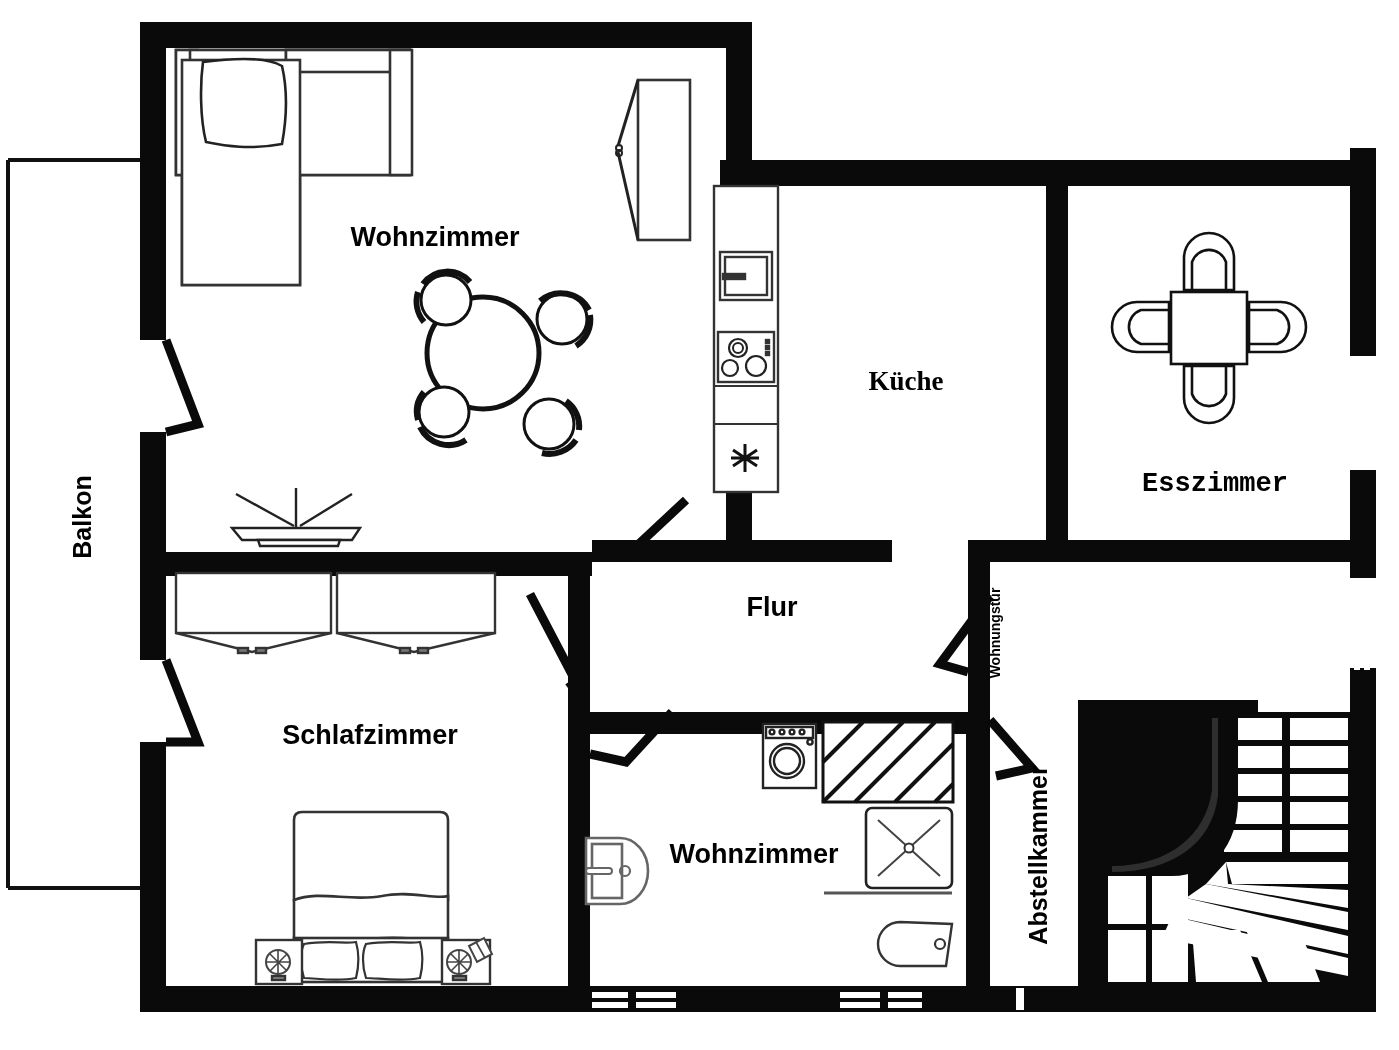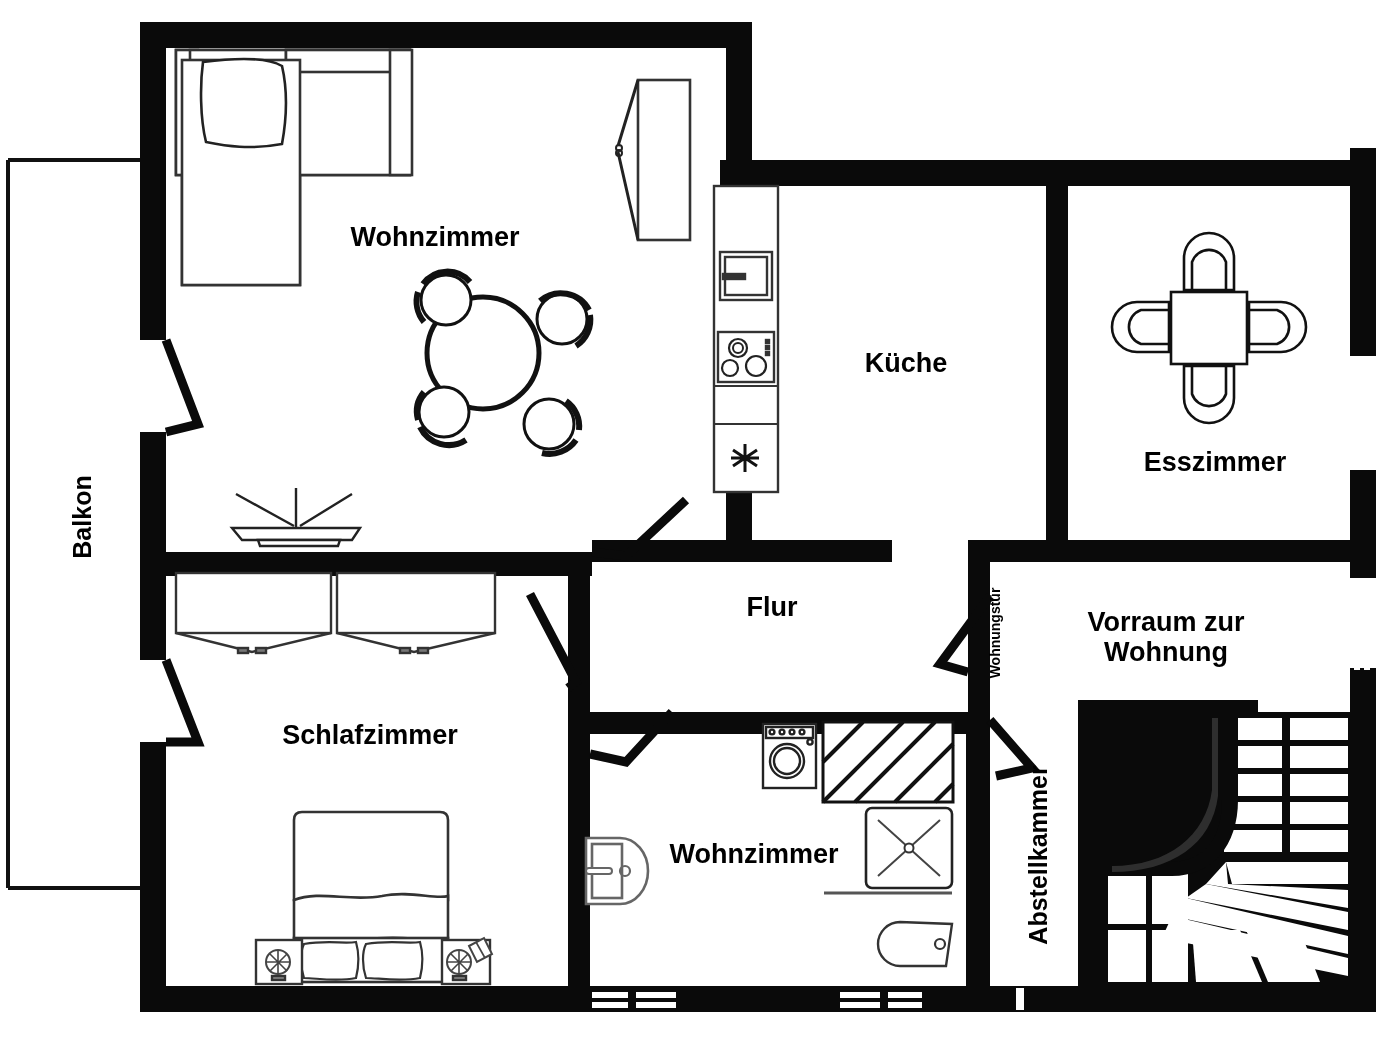--- a/index.html
+++ b/index.html
@@ -345,28 +345,26 @@
       <g fill="#ffffff">
         <rect x="1322" y="690" width="7" height="22"></rect>
         <rect x="1336" y="690" width="7" height="22"></rect>
       </g>
     </g>
 
   </svg>
 
   <div class="room-label lbl-big" style="left:435px;top:237px;transform:translate(-50%,-50%);">Wohnzimmer</div>
 
-  <div class="room-label lbl-big" style="left:906px;top:363px;transform:translate(-50%,-50%);">Küche</div>
-
-  <div class="room-label lbl-big" style="left:1215px;top:462px;transform:translate(-50%,-50%);">Esszimmer</div>
+  <div class="room-label lbl-big" style="left:906px;top:381px;transform:translate(-50%,-50%);font-family:Liberation Serif, serif;">Küche</div>
+
+  <div class="room-label lbl-big" style="left:1215px;top:484px;transform:translate(-50%,-50%);font-family:Liberation Mono, monospace;">Esszimmer</div>
 
   <div class="room-label lbl-big" style="left:772px;top:607px;transform:translate(-50%,-50%);">Flur</div>
 
-  <div class="room-label lbl-big" style="left:1166px;top:637px;transform:translate(-50%,-50%);">Vorraum zur
-Wohnung</div>
 
   <div class="room-label lbl-big" style="left:370px;top:735px;transform:translate(-50%,-50%);text-align:right;">Schlafzimmer</div>
 
   <div class="room-label lbl-big" style="left:754px;top:854px;transform:translate(-50%,-50%);">Wohnzimmer</div>
 
   <div class="room-label lbl-vert-big" style="left:82px;top:517px;transform:translate(-50%,-50%) rotate(-90deg);">Balkon</div>
 
   <div class="room-label lbl-vert-big" style="left:1038px;top:855px;transform:translate(-50%,-50%) rotate(-90deg);">Abstellkammer</div>
 
   <div class="room-label lbl-small" style="left:996px;top:633px;transform:translate(-50%,-50%) rotate(-90deg);">Wohnungstür</div>

